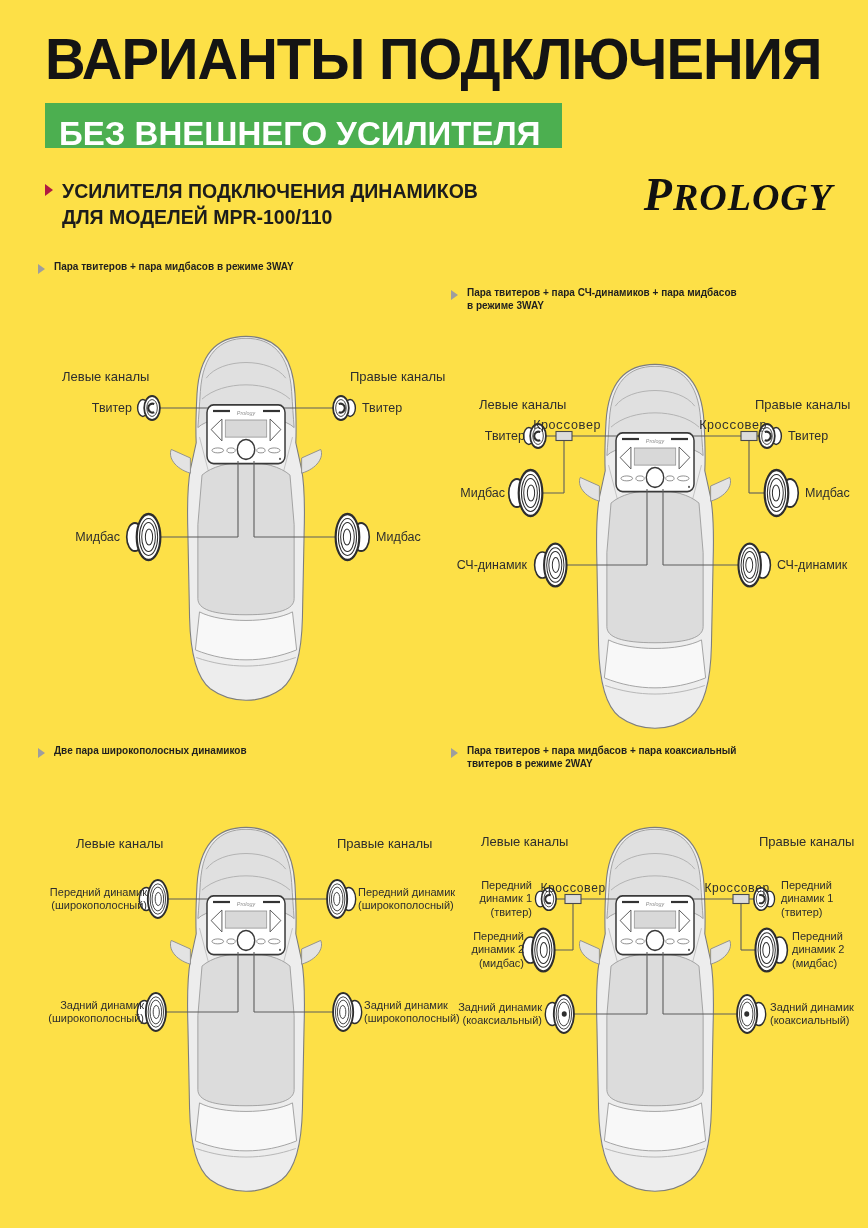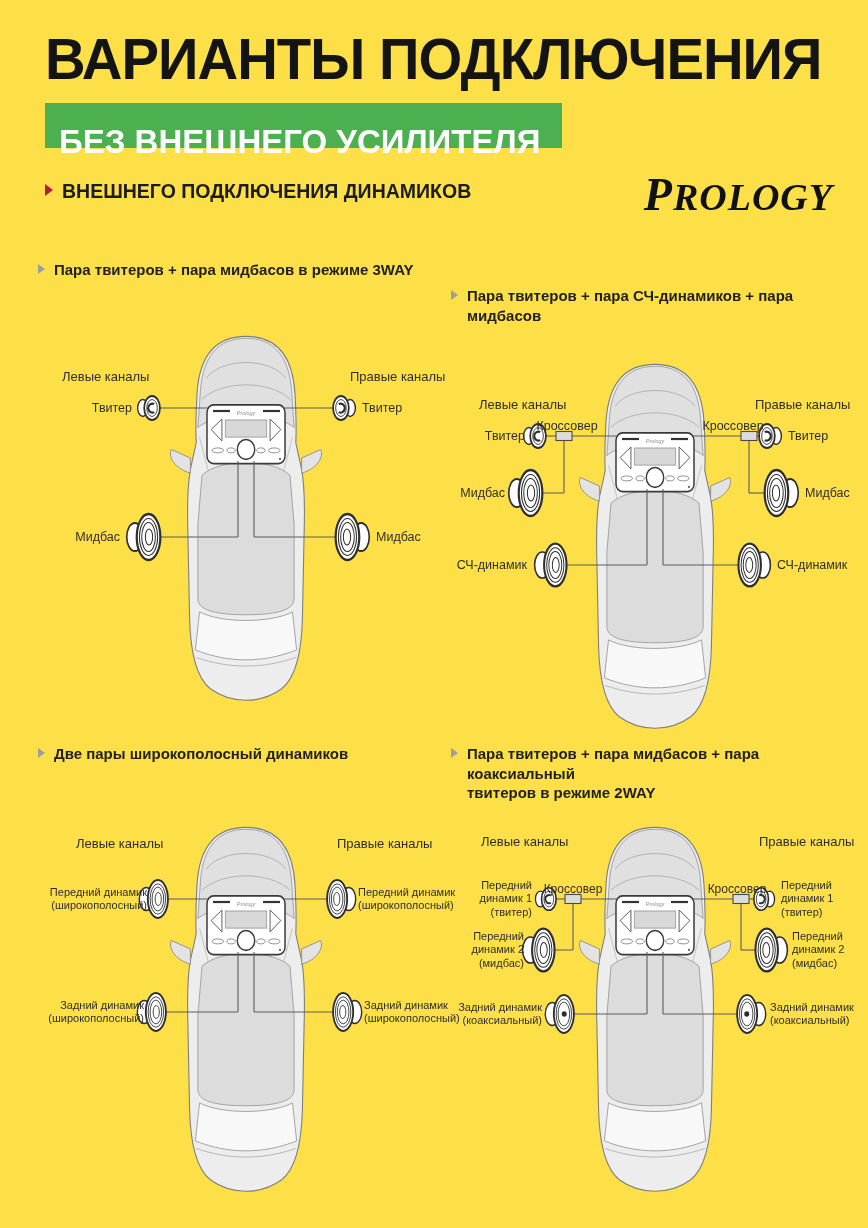--- a/index.html
+++ b/index.html
@@ -1,38 +1,38 @@
 <!DOCTYPE html>
 <html style="--green: #4caf50; --red: #b11a42;"><head>
 <meta charset="utf-8">
 <style>
   html,body{margin:0;padding:0;background:#fff;}
   .page{position:relative;width:868px;height:1228px;background:#fde047;overflow:hidden;
         font-family:"Liberation Sans","DejaVu Sans",sans-serif;color:#2e2e2e;}
   .h1{position:absolute;left:45px;top:30px;font-size:58px;font-weight:700;letter-spacing:-1px;
       color:#141414;white-space:nowrap;transform:scaleX(.97);transform-origin:0 0;line-height:1;}
   .badge{position:absolute;left:45px;top:103px;width:517px;height:45px;background:var(--green,#4caf50);
-         color:#fff;font-size:33px;font-weight:700;line-height:45px;padding:16px 14px;box-sizing:border-box;
+         color:#fff;font-size:33px;font-weight:700;line-height:45px;padding:8px 14px;box-sizing:border-box;
          white-space:nowrap;}
   .section-head{position:absolute;left:45px;top:178px;display:flex;gap:9px;font-size:19.5px;
                 font-weight:700;color:#1c1c1c;line-height:1.35;}
   .tri-red{width:0;height:0;border-left:8px solid var(--red,#b11a42);border-top:6px solid transparent;
            border-bottom:6px solid transparent;margin-top:6px;flex:none;}
   .logo{position:absolute;right:35px;top:168px;font-family:"Liberation Serif","DejaVu Serif",serif;
         font-style:italic;font-weight:700;font-size:38px;letter-spacing:1px;color:#111;}
   .logo::first-letter{font-size:46px;}
   .quad{position:absolute;width:415px;height:485px;}
-  .q-head{display:flex;gap:9px;font-size:15px;font-weight:700;color:#1f1f1f;line-height:1.3;}
+  .q-head{display:flex;gap:9px;font-size:10px;font-weight:700;color:#1f1f1f;line-height:1.3;}
   .q-tri{width:0;height:0;border-left:7px solid #9e9e9e;border-top:5px solid transparent;
          border-bottom:5px solid transparent;margin-top:4px;flex:none;}
   .diagram{position:absolute;left:16px;width:412px;height:420px;}
   .dsvg{position:absolute;left:0;top:0;}
   .lbl{position:absolute;font-size:12.5px;color:#2e2e2e;white-space:nowrap;
        transform:translateY(-50%);line-height:1.2;}
-  .lbl.ctr{transform:translate(-50%,-50%);}
+  .lbl.ctr{transform:translate(-50%,-50%);font-family:Liberation Mono, monospace;}
   .chan{font-size:13px;}
   .blk{font-size:11px;white-space:nowrap;line-height:1.22;}
   .blk.ra{text-align:right;}
 </style>
 </head>
 <body>
 
 <div class="page">
 
   <svg width="0" height="0" style="position:absolute" aria-hidden="true">
@@ -81,21 +81,22 @@
         <path d="M22,13.5 a5,5 0 1 0 0.05,9.2" fill="none" stroke="#2e2e2e" stroke-width="2.4"></path>
       </symbol>
     </defs>
   </svg>
 
   <div class="h1">ВАРИАНТЫ ПОДКЛЮЧЕНИЯ</div>
   <div class="badge">БЕЗ ВНЕШНЕГО УСИЛИТЕЛЯ</div>
   <div class="section-head">
     <span class="tri-red"></span>
     <div>
-      <div>ВНЕШНЕГО ПОДКЛЮЧЕНИЯ ДИНАМИКОВ</div>
+      <div>УСИЛИТЕЛЯ ПОДКЛЮЧЕНИЯ ДИНАМИКОВ</div>
+      <div>ДЛЯ МОДЕЛЕЙ MPR-100/110</div>
     </div>
   </div>
   <div class="logo">PROLOGY</div>
 
   <section class="quad" style="left:38px;top:260px;">
     <div class="q-head">
       <span class="q-tri"></span>
       <div>
         <div>Пара твитеров + пара мидбасов в режиме 3WAY</div>
         <div></div>
@@ -128,20 +129,21 @@
       <div class="lbl" style="right:346px;top:214px;">Мидбас</div>
       <div class="lbl" style="left:322px;top:214px;">Мидбас</div>
     </div>
   </section>
 
   <section class="quad" style="left:451px;top:258px;margin-top:28px;">
     <div class="q-head">
       <span class="q-tri"></span>
       <div>
         <div>Пара твитеров + пара СЧ-динамиков + пара мидбасов</div>
+        <div>в режиме 3WAY</div>
       </div>
     </div>
     <div class="diagram" style="top:65px;">
       <svg class="dsvg" width="412" height="420" viewBox="0 0 412 420">
         <use href="#car" x="105" y="2" width="166" height="380"></use>
         <g stroke="#5c5c5c" stroke-width="1.1">
           <line x1="68" y1="85" x2="89" y2="85"></line>
             <line x1="105" y1="85" x2="150" y2="85"></line>
           <line x1="97" y1="89.5" x2="97" y2="142"></line>
             <line x1="59" y1="142" x2="97" y2="142"></line>
@@ -179,21 +181,21 @@
       <div class="lbl" style="left:338px;top:142px;">Мидбас</div>
       <div class="lbl" style="right:352px;top:214px;">СЧ-динамик</div>
       <div class="lbl" style="left:310px;top:214px;">СЧ-динамик</div>
     </div>
   </section>
 
   <section class="quad" style="left:38px;top:744px;">
     <div class="q-head">
       <span class="q-tri"></span>
       <div>
-        <div>Две пары широкополосный динамиков</div>
+        <div>Две пара широкополосных динамиков</div>
       </div>
     </div>
     <div class="diagram" style="top:64px;">
       <svg class="dsvg" width="412" height="420" viewBox="0 0 412 420">
         <use href="#car" x="109" y="8" width="166" height="380"></use>
         <g stroke="#5c5c5c" stroke-width="1.1">
           <line x1="100" y1="91" x2="154" y2="91"></line>
             <line x1="287" y1="91" x2="230" y2="91"></line>
           <line x1="184" y1="144" x2="184" y2="204"></line>
             <line x1="200" y1="144" x2="200" y2="204"></line>

